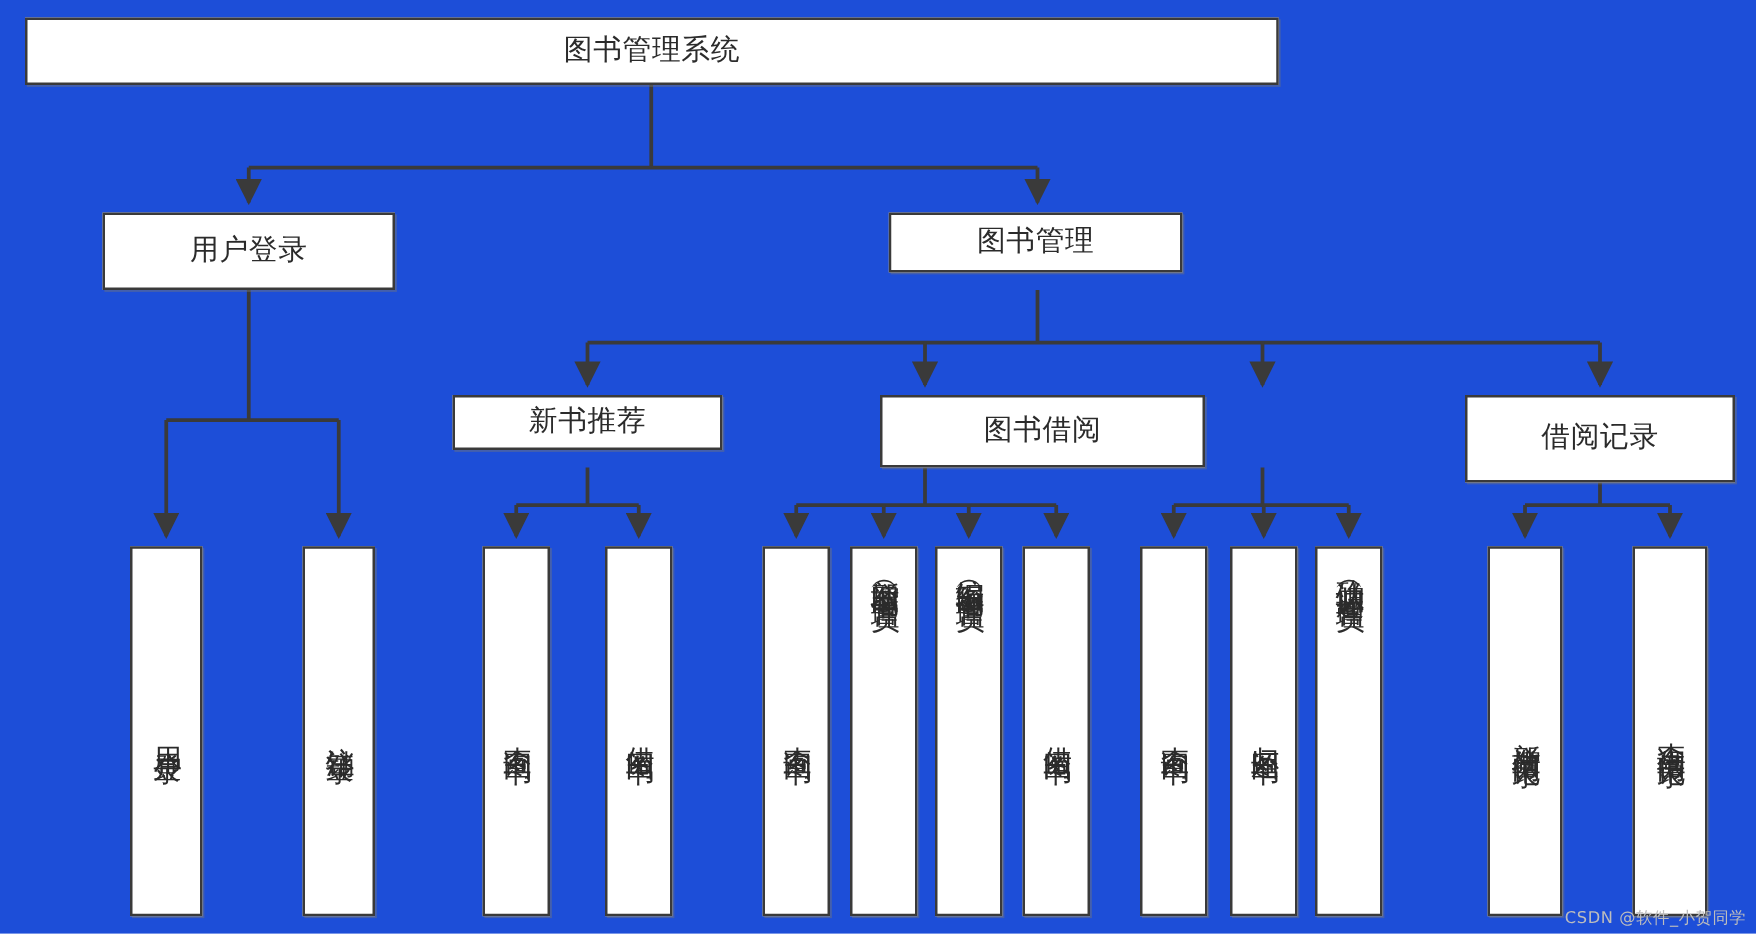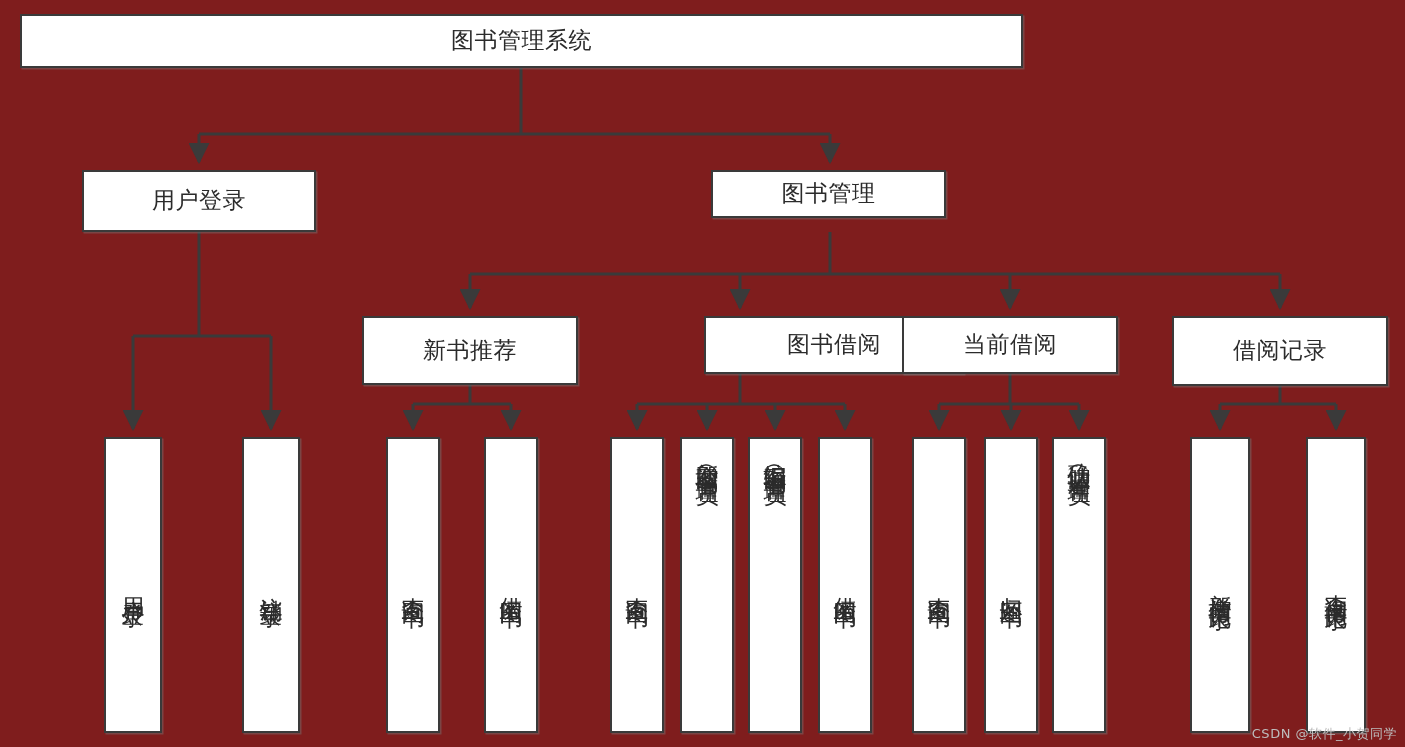--- a/index.html
+++ b/index.html
@@ -8,21 +8,21 @@
     padding: 0;
     background: #ffffff;
   }
   body {
     font-family: "DejaVu Sans", "Liberation Sans", sans-serif;
   }
   #canvas {
     position: relative;
     width: 1405px;
     height: 747px;
-    background: #7f1d1d;
+    background: #1d4ed8;
     overflow: hidden;
   }
   #edges {
     position: absolute;
     left: 0;
     top: 0;
     width: 1405px;
     height: 747px;
     pointer-events: none;
   }
@@ -130,28 +130,25 @@
     <span class="label">图书管理系统</span>
   </div>
 
   <div class="node horiz" id="n-l2-0" style="left: 82px; top: 170px; width: 234px; height: 62px;">
     <span class="label">用户登录</span>
   </div>
   <div class="node horiz" id="n-l2-1" style="left: 711px; top: 170px; width: 235px; height: 48px;">
     <span class="label">图书管理</span>
   </div>
 
-  <div class="node horiz" id="n-l3-0" style="left: 362px; top: 316px; width: 216px; height: 69px;">
+  <div class="node horiz" id="n-l3-0" style="left: 362px; top: 316px; width: 216px; height: 44px;">
     <span class="label">新书推荐</span>
   </div>
   <div class="node horiz" id="n-l3-1" style="left: 656px; top: 316px; width: 260px; height: 58px; margin-left: 48px;">
     <span class="label">图书借阅</span>
-  </div>
-  <div class="node horiz" id="n-l3-2" style="left: 902px; top: 316px; width: 216px; height: 58px;">
-    <span class="label">当前借阅</span>
   </div>
   <div class="node horiz" id="n-l3-3" style="left: 1172px; top: 316px; width: 216px; height: 70px;">
     <span class="label">借阅记录</span>
   </div>
 
   <div class="node vert mid" id="n-lf-0" style="left: 104px; top: 437px; width: 58px; height: 296px;">
     <span class="label">用户登录</span>
   </div>
   <div class="node vert mid" id="n-lf-1" style="left: 242px; top: 437px; width: 58px; height: 296px;">
     <span class="label">注销登录</span>

